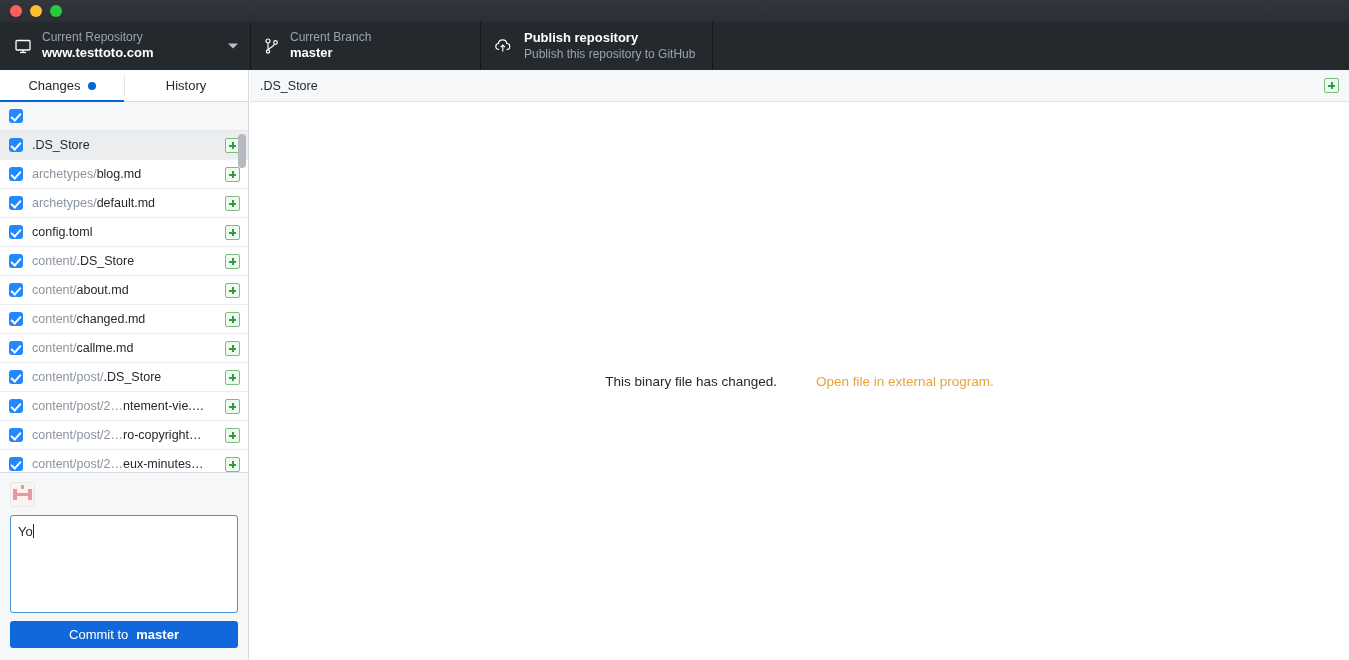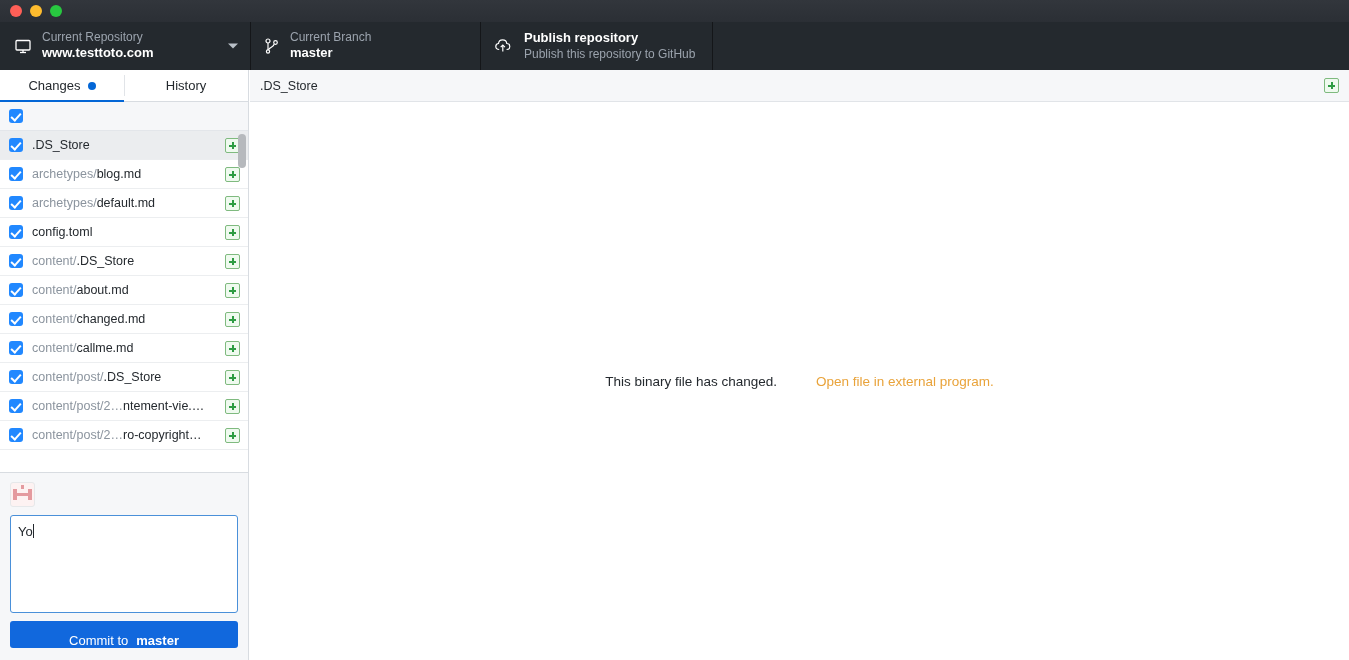--- a/index.html
+++ b/index.html
@@ -150,21 +150,21 @@
     background: #fff; padding: 6px 7px;
   }
   .desc-text { font-size: 13px; color: #24292e; white-space: pre; }
   .caret {
     display: inline-block; width: 1px; height: 14px; background: #24292e;
     vertical-align: -2px; margin-left: 0px;
   }
   .commit-btn {
     height: 27px; border-radius: 3px; background: #1168dd; border: none;
     color: #fff; font-size: 13px; font-family: "Liberation Sans", sans-serif;
-    display: flex; align-items: flex-end; justify-content: center; gap: 8px;
+    display: flex; align-items: center; justify-content: center; gap: 8px;
     cursor: default;
   }
   .commit-btn b { font-weight: bold; }
 
   
   .content {
     position: absolute; left: 250px; top: 70px; width: 1099px; height: 590px;
     background: #fff;
   }
   .content-header {
@@ -305,20 +305,25 @@
         <div class="file-row">
           <span class="cbx"></span>
           <span class="file-name"><span class="dir">content/post/2…</span><span>ntement-vie.…</span></span>
           <span class="plus-box"></span>
         </div>
         <div class="file-row">
           <span class="cbx"></span>
           <span class="file-name"><span class="dir">content/post/2…</span><span>ro-copyright…</span></span>
           <span class="plus-box"></span>
         </div>
+        <div class="file-row">
+          <span class="cbx"></span>
+          <span class="file-name"><span class="dir">content/post/2…</span><span>eux-minutes…</span></span>
+          <span class="plus-box"></span>
+        </div>
       </div>
     <div class="scroll-track">
       <div class="scroll-thumb"></div>
     </div>
   </div>
 
   <div class="commit-area">
     <div class="summary-row">
       <span class="avatar">
         <i></i>

